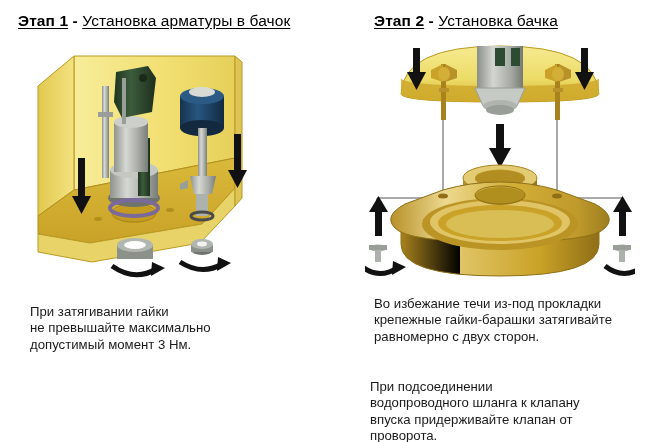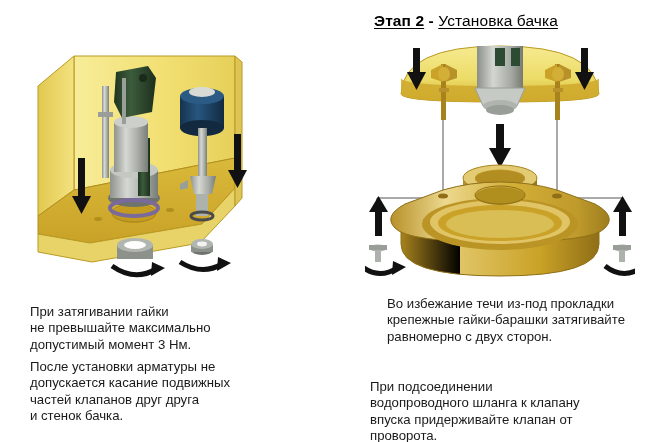--- a/index.html
+++ b/index.html
@@ -53,39 +53,44 @@
   
   .para {
     position: absolute;
     font-size: 13.2px;
     line-height: 16.4px;
     white-space: pre-line;
     color: #1a1a1a;
   }
   #p1 { left: 30px;  top: 304px; }
   #p2 { left: 30px;  top: 359px; }
-  #p3 { left: 27px;  top: 296px; }
+  #p3 { left: 14px;  top: 296px; }
   #p4 { left: 10px;  top: 379px; }
 
   
   .fig {
     position: absolute;
     pointer-events: none;
   }
   #fig-tank  { left: 30px;  top: 38px; width: 250px; height: 240px; }
   #fig-mount { left: 5px;   top: 38px; width: 270px; height: 245px; }
   .fig svg { display: block; width: 100%; height: 100%; }
 </style>
 </head>
 <body>
 
 <div class="page">
 
   <div class="column col-left">
 
+    <div class="heading" id="h1">
+      <span class="stage">Этап 1</span>
+      <span class="dash">-</span>
+      <span class="subject">Установка арматуры в бачок</span>
+    </div>
 
     <div class="fig" id="fig-tank">
       <svg viewBox="0 0 250 240" xmlns="http://www.w3.org/2000/svg">
         <defs>
           <linearGradient id="tankFace" x1="0" y1="0" x2="1" y2="0">
             <stop offset="0" stop-color="#f7ec99"></stop>
             <stop offset="0.55" stop-color="#f2e073"></stop>
             <stop offset="1" stop-color="#e6d05a"></stop>
           </linearGradient>
           <linearGradient id="tankFloor" x1="0" y1="0" x2="0" y2="1">
@@ -198,24 +203,20 @@
         <g fill="none" stroke="#111111" stroke-width="5">
           <path d="M150,224 Q172,238 192,226"></path>
         </g>
         <polygon points="188,219 201,225 187,233" fill="#111111"></polygon>
       </svg>
     </div>
 
     <div class="para" id="p1">При затягивании гайки
 не превышайте максимально
 допустимый момент 3 Нм.</div>
-    <div class="para" id="p2">После установки арматуры не
-допускается касание подвижных
-частей клапанов друг друга
-и стенок бачка.</div>
   </div>
 
   <div class="column col-right">
 
     <div class="heading" id="h2">
       <span class="stage">Этап 2</span>
       <span class="dash">-</span>
       <span class="subject">Установка бачка</span>
     </div>
 

